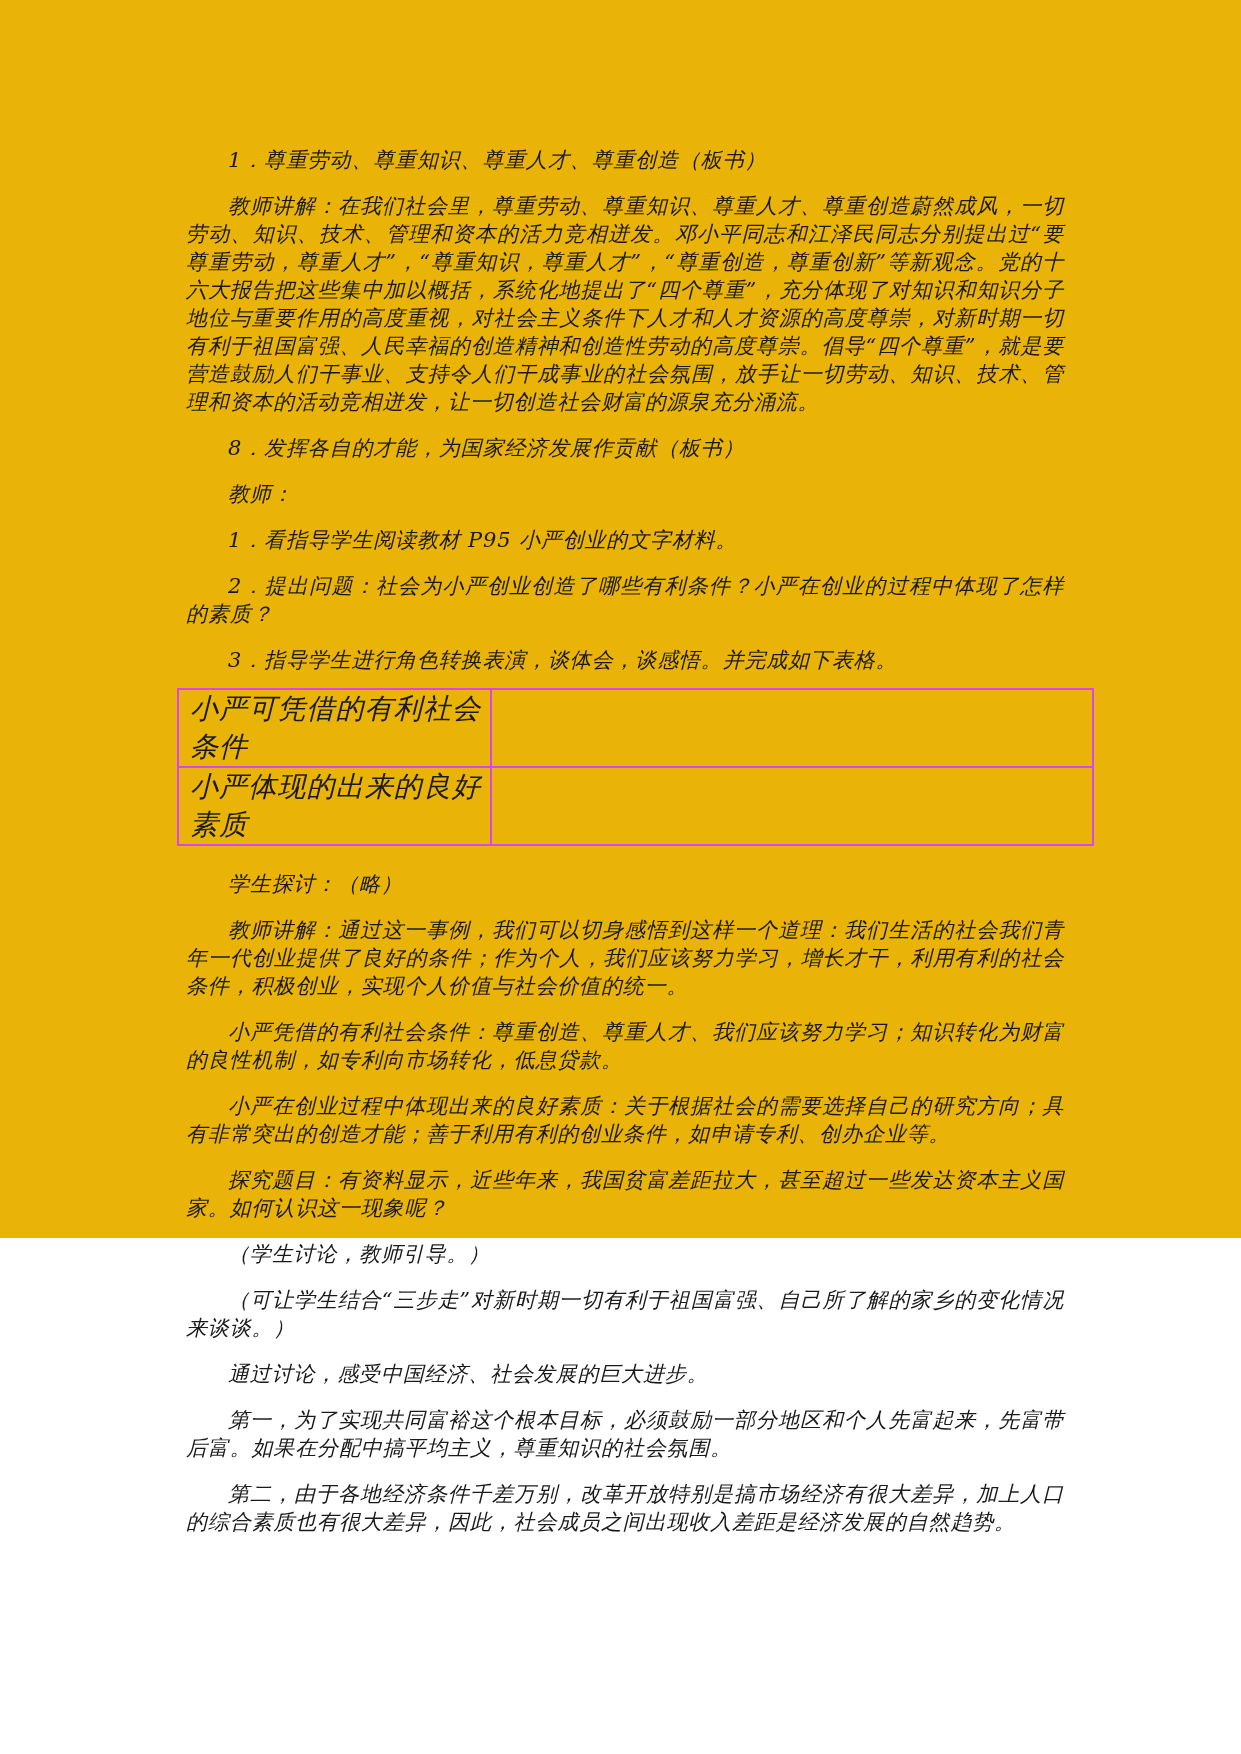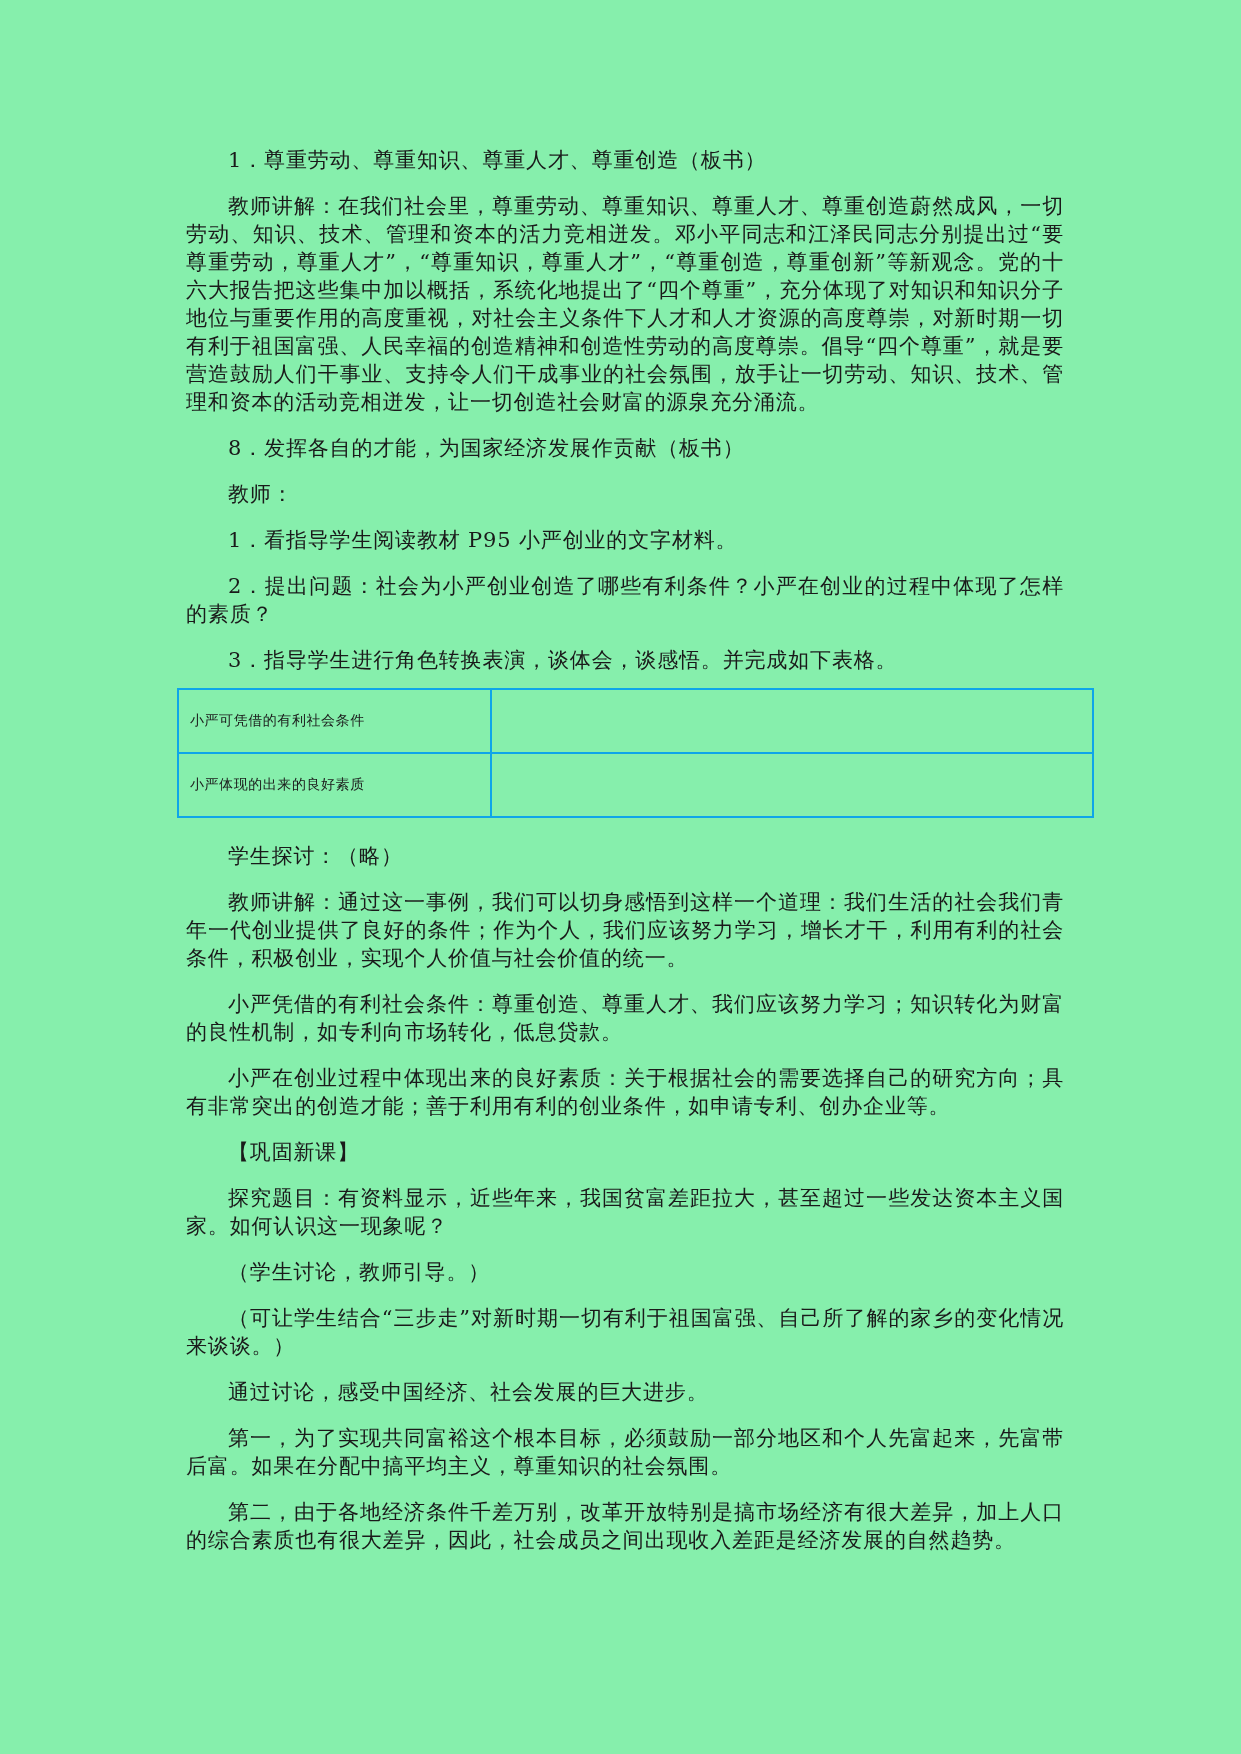--- a/index.html
+++ b/index.html
@@ -10,45 +10,46 @@
   body {
     width: 1241px;
     height: 1754px;
     font-family: "DejaVu Serif", "Liberation Serif", serif;
     color: #1a1a1a;
     overflow: hidden;
   }
   .page {
     box-sizing: border-box;
     width: 1241px;
-    height: 1754px;
+    height: 1238px;
     padding: 146px 177px 40px 186px;
-    background: #86efac;
+    background: #eab308;
+    font-style: italic;
   }
   p.par {
     margin: 18px 0 0 0;
     font-size: 21px;
     line-height: 28px;
     text-indent: 42px;
     text-align: justify;
     letter-spacing: 0.04em;
     word-break: break-all;
   }
   p.par.first {
     margin-top: 0;
   }
   table.doc-table {
     border-collapse: collapse;
     table-layout: fixed;
     width: 886px;
     margin: 14px 0 24px -9px;
   }
   table.doc-table td {
-    border: 2px solid #0ea5e9;
-    font-size: 14px;
+    border: 2px solid #d946ef;
+    font-size: 28px;
     letter-spacing: 0.04em;
     vertical-align: middle;
   }
   td.label-cell {
     width: 294px;
     height: 62px;
     padding: 0 6px 0 11px;
   }
   td.value-cell {
     width: 588px;
@@ -79,21 +80,20 @@
         <td class="label-cell">小严体现的出来的良好素质</td>
         <td class="value-cell"></td>
       </tr>
     </tbody>
   </table>
 
   <p class="par">学生探讨：（略）</p>
   <p class="par">教师讲解：通过这一事例，我们可以切身感悟到这样一个道理：我们生活的社会我们青年一代创业提供了良好的条件；作为个人，我们应该努力学习，增长才干，利用有利的社会条件，积极创业，实现个人价值与社会价值的统一。</p>
   <p class="par">小严凭借的有利社会条件：尊重创造、尊重人才、我们应该努力学习；知识转化为财富的良性机制，如专利向市场转化，低息贷款。</p>
   <p class="par">小严在创业过程中体现出来的良好素质：关于根据社会的需要选择自己的研究方向；具有非常突出的创造才能；善于利用有利的创业条件，如申请专利、创办企业等。</p>
-  <p class="par">【巩固新课】</p>
   <p class="par">探究题目：有资料显示，近些年来，我国贫富差距拉大，甚至超过一些发达资本主义国家。如何认识这一现象呢？</p>
   <p class="par">（学生讨论，教师引导。）</p>
   <p class="par">（可让学生结合“三步走”对新时期一切有利于祖国富强、自己所了解的家乡的变化情况来谈谈。）</p>
   <p class="par">通过讨论，感受中国经济、社会发展的巨大进步。</p>
   <p class="par">第一，为了实现共同富裕这个根本目标，必须鼓励一部分地区和个人先富起来，先富带后富。如果在分配中搞平均主义，尊重知识的社会氛围。</p>
   <p class="par">第二，由于各地经济条件千差万别，改革开放特别是搞市场经济有很大差异，加上人口的综合素质也有很大差异，因此，社会成员之间出现收入差距是经济发展的自然趋势。</p>
 
 </div>
 
 </body></html>

